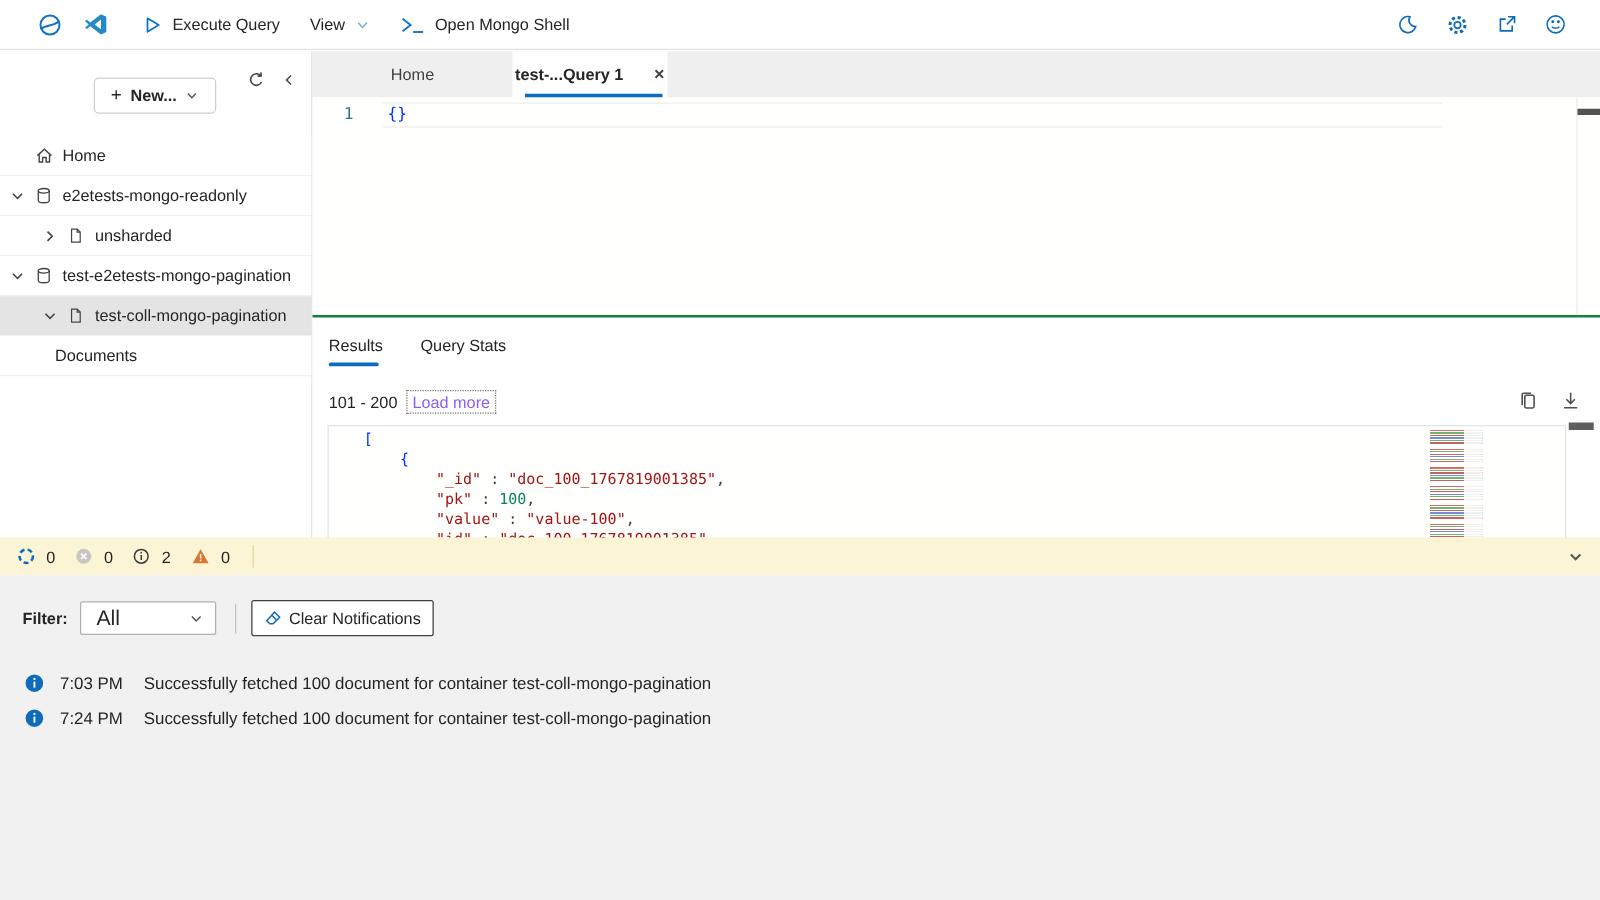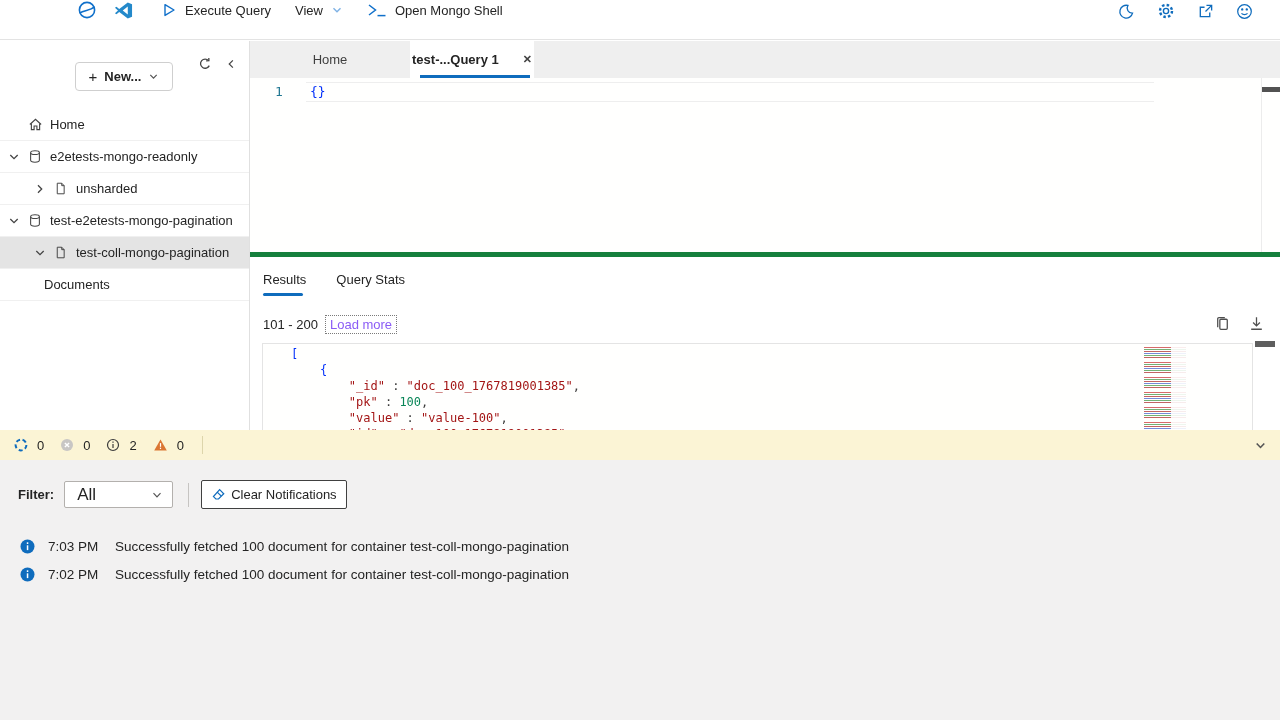--- a/index.html
+++ b/index.html
@@ -3,21 +3,21 @@
 <meta charset="utf-8">
 <style>
   * { margin:0; padding:0; box-sizing:border-box; }
   html,body { width:1280px; height:720px; overflow:hidden; background:#fff;
     font-family:"Liberation Sans",sans-serif; color:#242424; }
   body { position:relative; }
   svg { display:block; }
 
   
   .topbar { position:absolute; top:0; left:0; width:1280px; height:40px;
-    background:#fff; border-bottom:1px solid #e3e3e3; display:flex; align-items:flex-start;padding-left:47px; }
+    background:#fff; border-bottom:1px solid #e3e3e3; display:flex; align-items:center; }
   .topbar-left { display:flex; align-items:center; padding-left:30px; }
   .tb-logo { margin-right:17px; }
   .tb-btn { display:flex; align-items:center; gap:8px; font-size:13px; color:#242424;
     background:none; border:none; cursor:pointer; font-family:inherit; }
   .m-r-lg { margin-right:28px; } .m-r-md { margin-right:24px; }
   .topbar-right { margin-left:auto; display:flex; align-items:center; gap:18px; padding-right:25px; }
 
   
   .workspace { position:absolute; top:41px; left:0; width:1280px; height:389px; }
 
@@ -55,21 +55,21 @@
   .query-editor { position:absolute; top:37px; left:0; right:0; height:174px; background:#fffffe; }
   .current-line-box { position:absolute; left:56px; top:4px; width:848px; height:20px;
     border-top:1px solid #eeeeee; border-bottom:1px solid #eeeeee; }
   .line-num { position:absolute; left:25px; top:6px; font:13px "DejaVu Sans Mono",monospace; color:#237893; }
   .line-content { position:absolute; left:60px; top:6px; font:13px "DejaVu Sans Mono",monospace; color:#0431fa; }
   .qe-minimap-sep { position:absolute; right:18px; top:0; bottom:0; width:1px; background:#ececec; }
   .qe-thumb { position:absolute; right:0; top:9px; width:18px; height:5px; background:#525252; }
 
   
   .results-panel { position:absolute; top:211px; left:0; right:0; height:178px;
-    background:#fff; border-top:5px solid #15803d; }
+    background:#fff; border-top:2px solid #15803d; }
   .rtabs { position:absolute; top:15px; left:13px; display:flex; gap:30px; font-size:13px; }
   .rtab { padding-bottom:9px; position:relative; cursor:pointer; color:#242424; }
   .rtab.active::after { content:""; position:absolute; left:0; bottom:0; width:40px; height:3px;
     background:#0f6cbd; border-radius:2px; }
   .pagination { position:absolute; top:58px; left:13px; display:flex; align-items:center; font-size:13px; }
   .load-more { margin-left:7px; color:#8b5cf6; border:1px dotted #7a7a7a; padding:1px 4px;
     cursor:pointer; background:none; font-family:inherit; font-size:13px; }
   .result-actions { position:absolute; top:56px; right:13px; display:flex; gap:13px; }
   .results-editor { position:absolute; top:86px; left:12px; right:27px; height:92px;
     background:#fffffe; border:1px solid #e4e4e4; border-bottom:none; overflow:hidden; }
@@ -437,17 +437,17 @@
         <span class="n-msg">Successfully fetched 100 document for container test-coll-mongo-pagination</span>
       </div>
       <div class="notif-item">
         <span class="n-icon">
           <svg width="15" height="15" viewBox="0 0 15 15">
             <circle cx="7.5" cy="7.5" r="7" fill="#0f6cbd"></circle>
             <rect x="6.8" y="6.3" width="1.5" height="4.8" fill="#fff"></rect>
             <rect x="6.8" y="3.3" width="1.5" height="1.7" fill="#fff"></rect>
           </svg>
         </span>
-        <span class="n-time">7:02 PM</span>
+        <span class="n-time">7:24 PM</span>
         <span class="n-msg">Successfully fetched 100 document for container test-coll-mongo-pagination</span>
       </div>
     </div>
 </div>
 
 </body></html>

